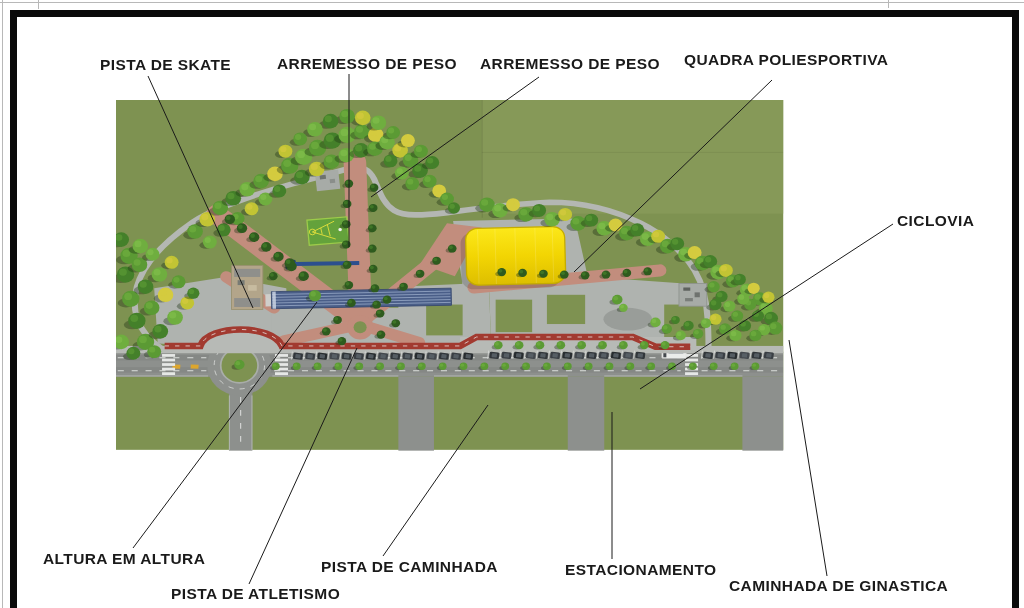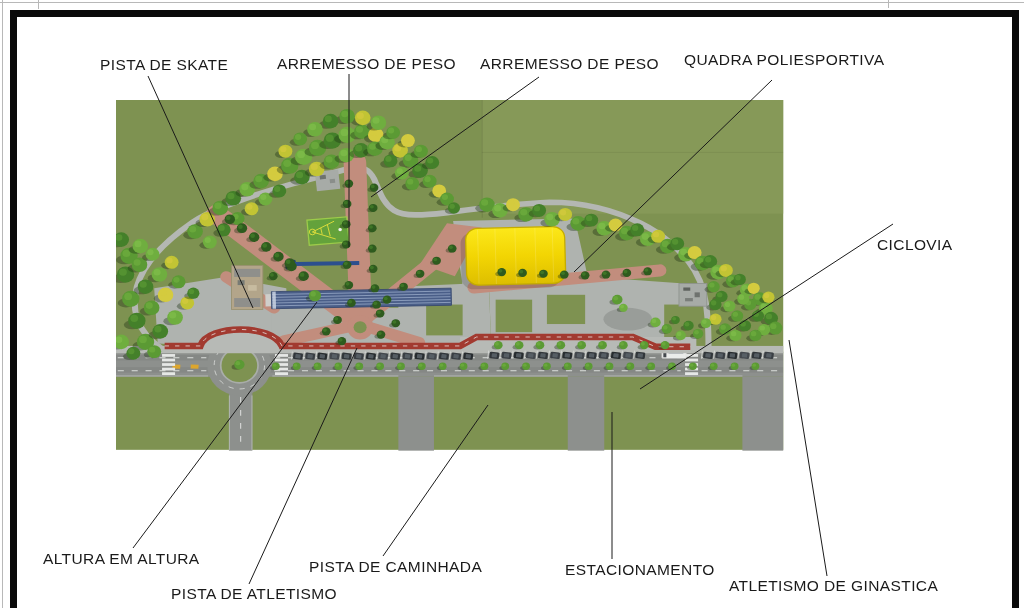--- a/index.html
+++ b/index.html
@@ -1,17 +1,17 @@
 <!DOCTYPE html>
 <html style="--grass: #7E9251; --grassLight: #8A9C5C; --road: #8D908D; --roadLine: #DCDEDC; --path: #B4B7B3; --plaza: #AFB3AF; --walkway: #B7BAB6; --pink: #C28D7D; --red: #A23A30; --redDark: #7E2A22; --yellow: #F2D503; --yellowEdge: #C4AB00; --track: #4A5E88; --trackLine: #93A5C4; --skate: #B3A58A; --pad: #A7ABA7; --shadow: #1C3312; --leader: #1a1a1a; --frame: #0a0a0a;"><head>
 <meta charset="utf-8">
 <style>
   html,body{margin:0;padding:0;background:#fff;}
   #stage{position:relative;width:1024px;height:608px;background:#fff;overflow:hidden;
-         font-family:"Liberation Sans",sans-serif;}
+         font-family:"Liberation Sans",sans-serif;font-weight:bold;}
   #sheet-frame{position:absolute;left:10px;top:10px;width:1009px;height:640px;
                border:7px solid #0a0a0a;box-sizing:border-box;}
   .hairline{position:absolute;background:#b8b8b8;}
   #render{position:absolute;left:116px;top:100px;width:768px;height:431px;}
   #render svg{display:block;}
   .lbl{position:absolute;font-size:15.5px;line-height:1.1;color:#1a1a1a;
        letter-spacing:.4px;white-space:nowrap;}
   #overlay{position:absolute;left:0;top:0;width:1024px;height:608px;}
 </style>
 </head>
@@ -985,20 +985,20 @@
       <line x1="249" y1="584" x2="357" y2="348" stroke="#1a1a1a" stroke-width="1"></line>
       <line x1="383" y1="556" x2="488" y2="405" stroke="#1a1a1a" stroke-width="1"></line>
       <line x1="612" y1="559" x2="612" y2="412" stroke="#1a1a1a" stroke-width="1"></line>
       <line x1="827" y1="576" x2="789" y2="340" stroke="#1a1a1a" stroke-width="1"></line>
     </svg>
   <div id="labels">
       <div class="lbl" style="left: 100px; top: 56px;">PISTA DE SKATE</div>
       <div class="lbl" style="left: 277px; top: 55px;">ARREMESSO DE PESO</div>
       <div class="lbl" style="left: 480px; top: 55px;">ARREMESSO DE PESO</div>
       <div class="lbl" style="left: 684px; top: 51px;">QUADRA POLIESPORTIVA</div>
-      <div class="lbl" style="left: 877px; top: 212px; margin-top: 24px;">CICLOVIA</div>
+      <div class="lbl" style="left: 897px; top: 212px;">CICLOVIA</div>
       <div class="lbl" style="left: 43px; top: 550px;">ALTURA EM ALTURA</div>
       <div class="lbl" style="left: 171px; top: 585px;">PISTA DE ATLETISMO</div>
-      <div class="lbl" style="left: 309px; top: 558px;">PISTA DE CAMINHADA</div>
+      <div class="lbl" style="left: 321px; top: 558px;">PISTA DE CAMINHADA</div>
       <div class="lbl" style="left: 565px; top: 561px;">ESTACIONAMENTO</div>
-      <div class="lbl" style="left: 729px; top: 577px;">ATLETISMO DE GINASTICA</div>
+      <div class="lbl" style="left: 729px; top: 577px;">CAMINHADA DE GINASTICA</div>
     </div>
 </div>
 
 </body></html>

